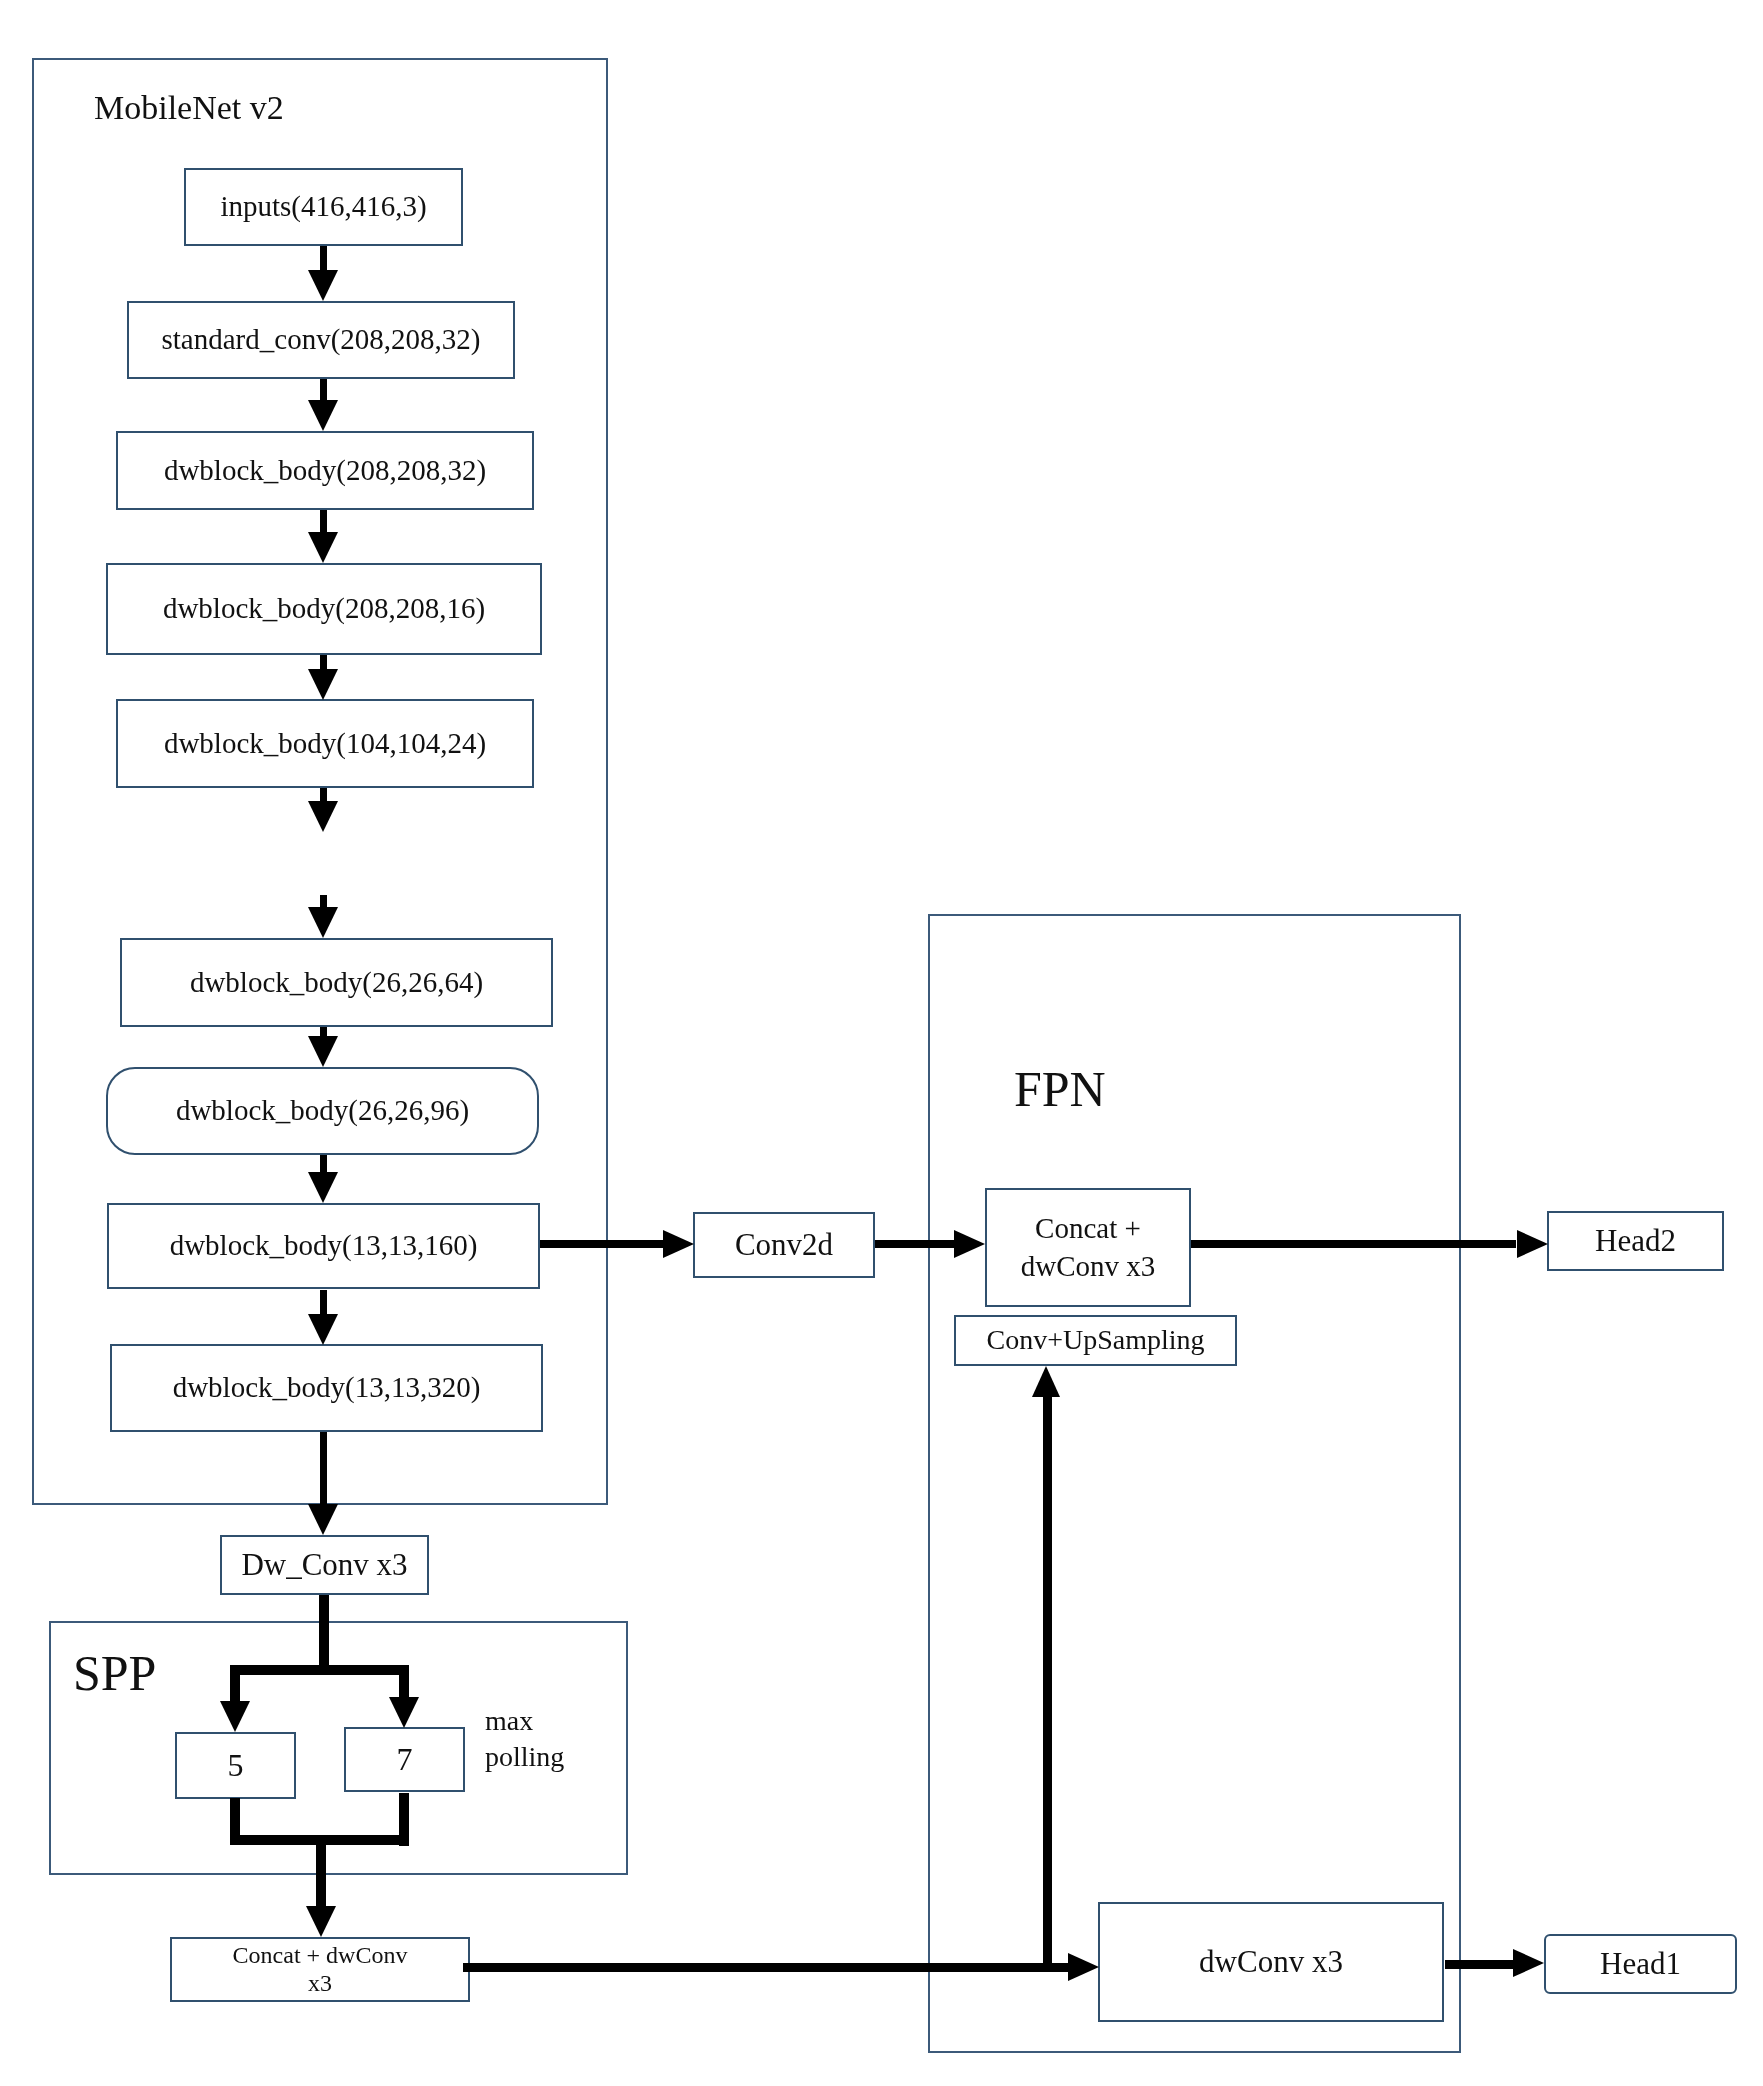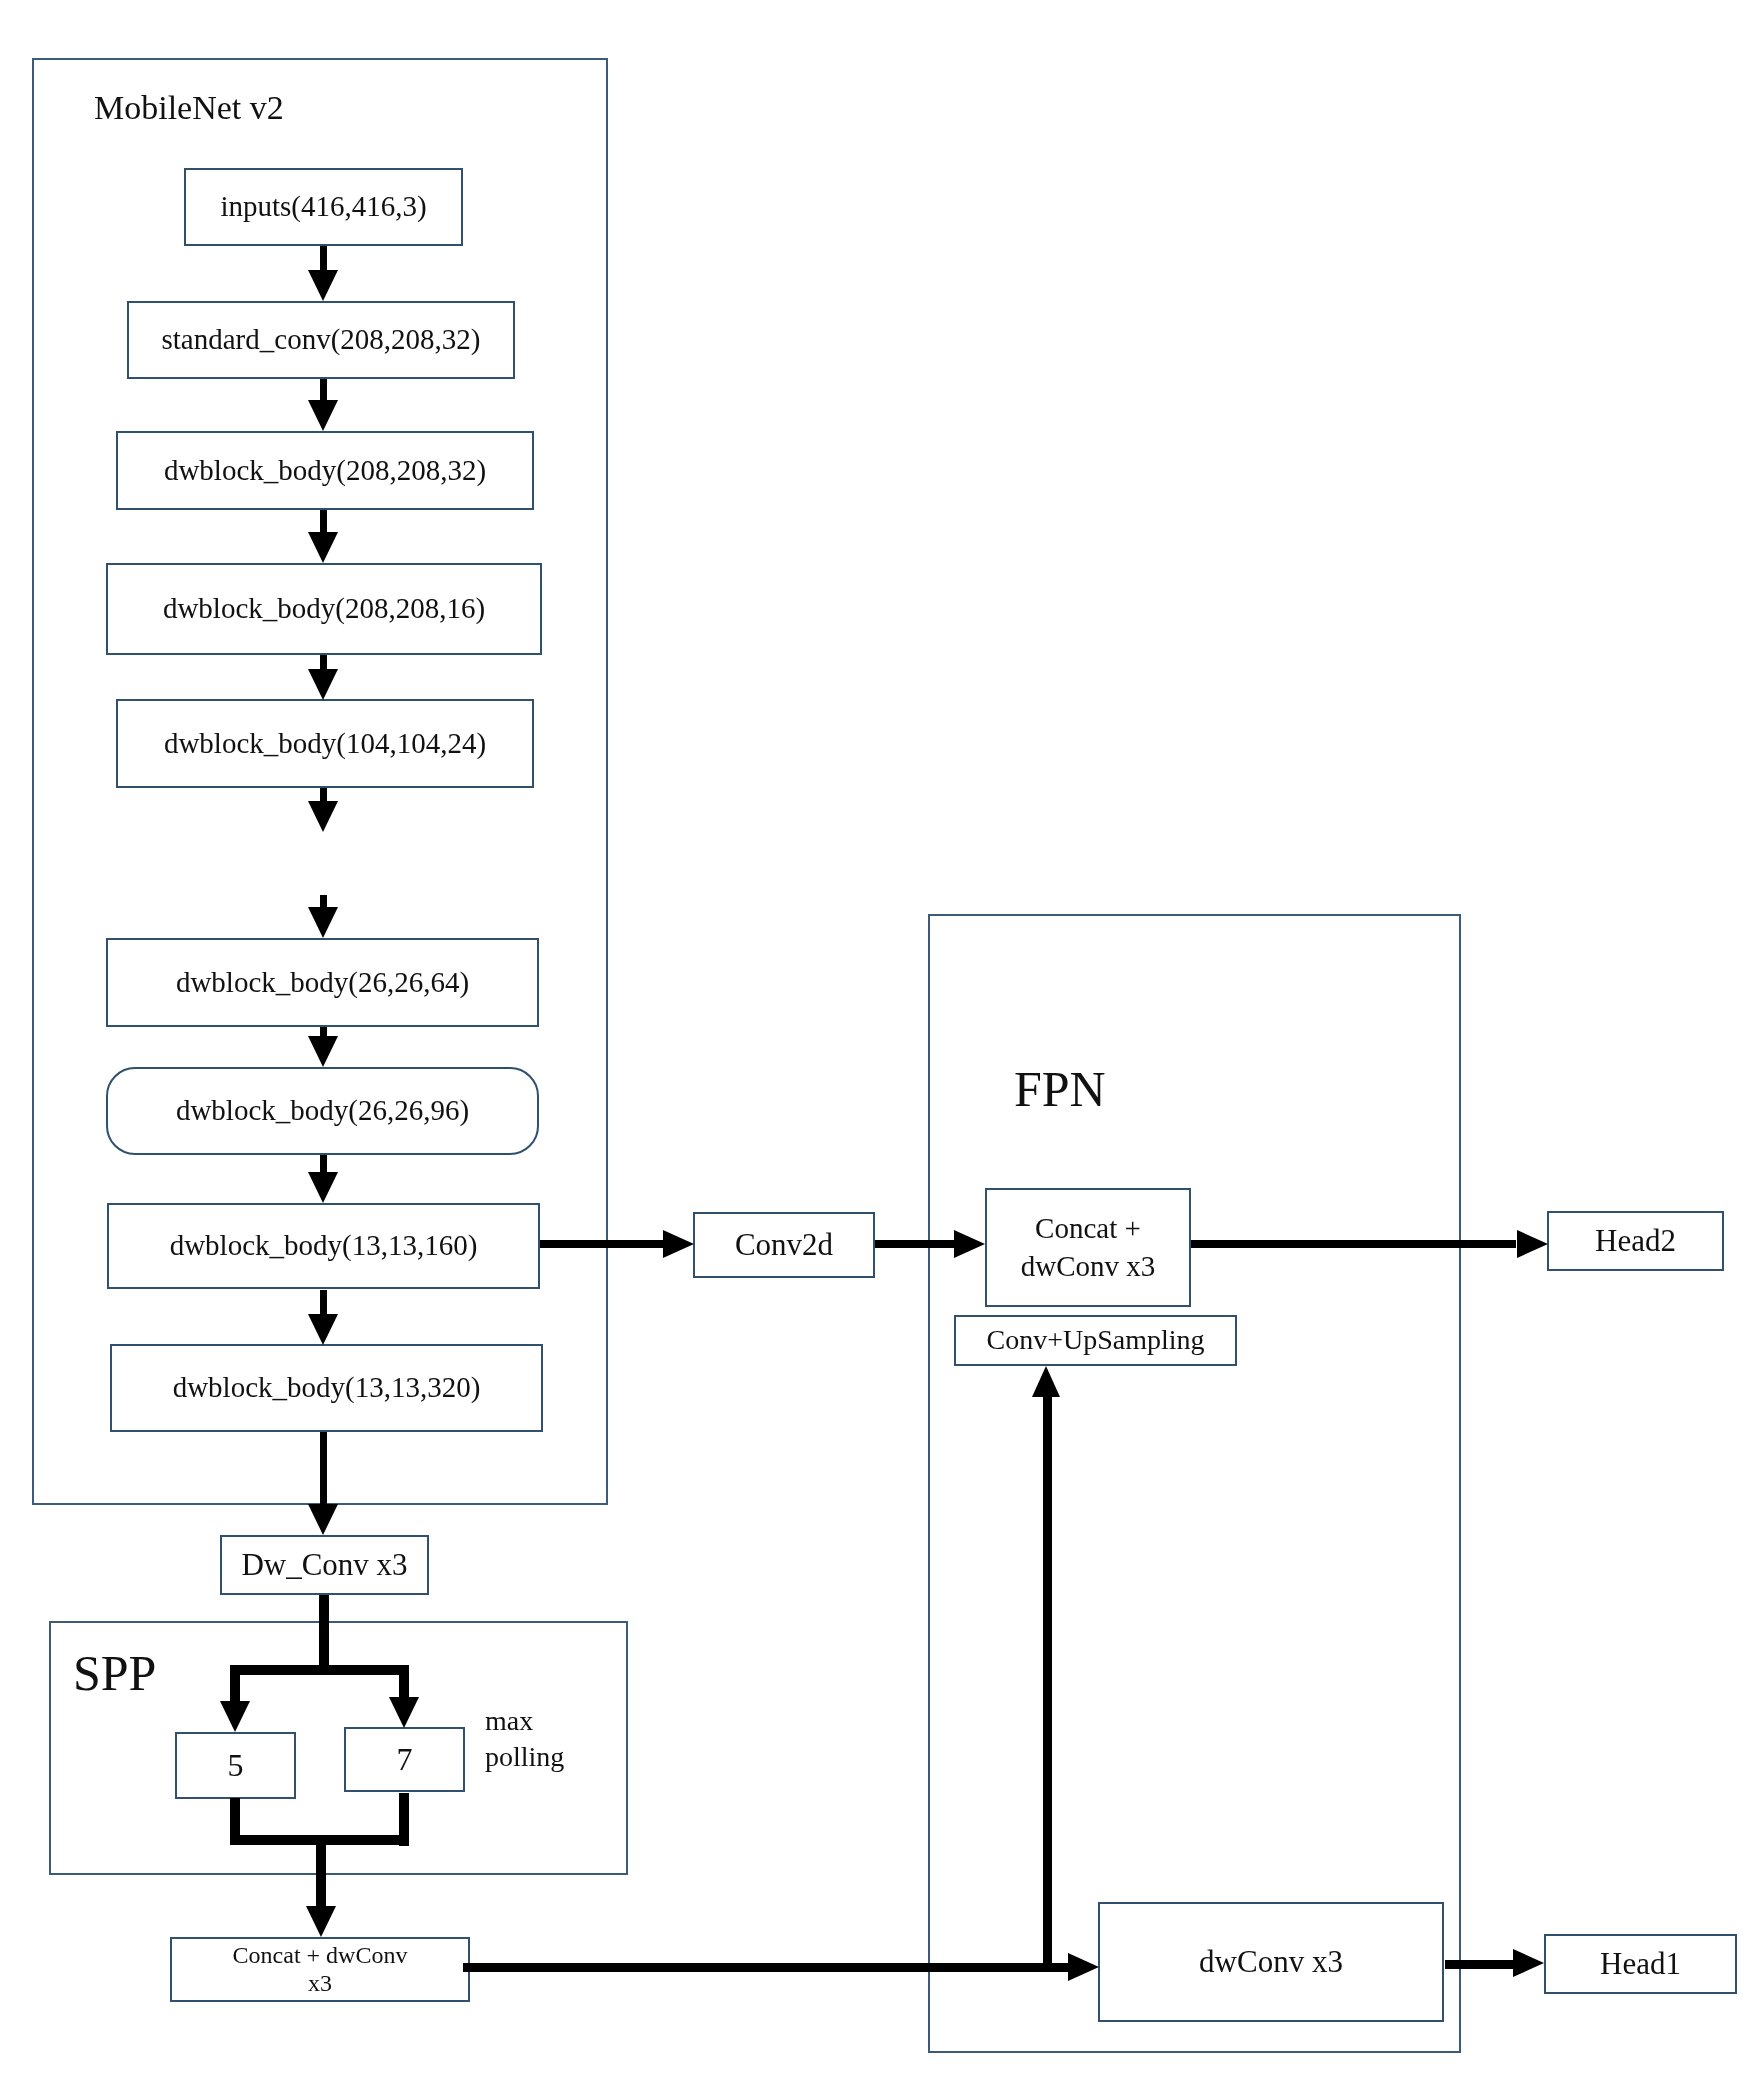--- a/index.html
+++ b/index.html
@@ -78,42 +78,42 @@
   <div class="container-title" style="left:73px;top:1644px;font-size:50px;">SPP</div>
 
   <div class="container" style="left:928px;top:914px;width:533px;height:1139px;"></div>
   <div class="container-title" style="left:1014px;top:1060px;font-size:50px;">FPN</div>
 
   <div class="node" style="left:184px;top:168px;width:279px;height:78px;">inputs(416,416,3)</div>
   <div class="node" style="left:127px;top:301px;width:388px;height:78px;">standard_conv(208,208,32)</div>
   <div class="node" style="left:116px;top:431px;width:418px;height:79px;text-align:center;">dwblock_body(208,208,32)</div>
   <div class="node" style="left:106px;top:563px;width:436px;height:92px;">dwblock_body(208,208,16)</div>
   <div class="node" style="left:116px;top:699px;width:418px;height:89px;">dwblock_body(104,104,24)</div>
-  <div class="node" style="left:106px;top:938px;width:433px;height:89px;">dwblock_body(26,26,64)</div>
+  <div class="node" style="left:120px;top:938px;width:433px;height:89px;">dwblock_body(26,26,64)</div>
   <div class="node" style="left:106px;top:1067px;width:433px;height:88px;border-radius:29px;">dwblock_body(26,26,96)</div>
   <div class="node" style="left:107px;top:1203px;width:433px;height:86px;">dwblock_body(13,13,160)</div>
   <div class="node" style="left:110px;top:1344px;width:433px;height:88px;">dwblock_body(13,13,320)</div>
 
   <div class="node" style="left:220px;top:1535px;width:209px;height:60px;font-size:31px;">Dw_Conv x3</div>
   <div class="node" style="left:693px;top:1212px;width:182px;height:66px;font-size:31px;">Conv2d</div>
   <div class="node" style="left:170px;top:1937px;width:300px;height:65px;font-size:24px;">Concat + dwConv
 x3</div>
 
   <div class="node" style="left:175px;top:1732px;width:121px;height:67px;font-size:32px;">5</div>
   <div class="node" style="left:344px;top:1727px;width:121px;height:65px;font-size:32px;">7</div>
   <div class="annotation" style="left:485px;top:1703px;">max
 polling</div>
 
   <div class="node" style="left:985px;top:1188px;width:206px;height:119px;line-height:1.3;">Concat +
 dwConv x3</div>
   <div class="node" style="left:954px;top:1315px;width:283px;height:51px;font-size:28px;">Conv+UpSampling</div>
   <div class="node" style="left:1098px;top:1902px;width:346px;height:120px;font-size:31px;">dwConv x3</div>
 
   <div class="node" style="left:1547px;top:1211px;width:177px;height:60px;font-size:31px;">Head2</div>
-  <div class="node" style="left:1544px;top:1934px;width:193px;height:60px;font-size:31px;">Head1</div>
+  <div class="node" style="left:1544px;top:1934px;width:193px;height:60px;font-size:31px;border-radius:6px;">Head1</div>
 
   <div class="vshaft" style="left:320px;top:246px;width:6.6px;height:26px;"></div>
   <div class="ah-down" style="left:308px;top:270px;"></div>
 
   <div class="vshaft" style="left:320px;top:379px;width:6.6px;height:24px;"></div>
   <div class="ah-down" style="left:308px;top:400px;"></div>
 
   <div class="vshaft" style="left:320px;top:510px;width:6.6px;height:26px;"></div>
   <div class="ah-down" style="left:308px;top:532px;"></div>
 

